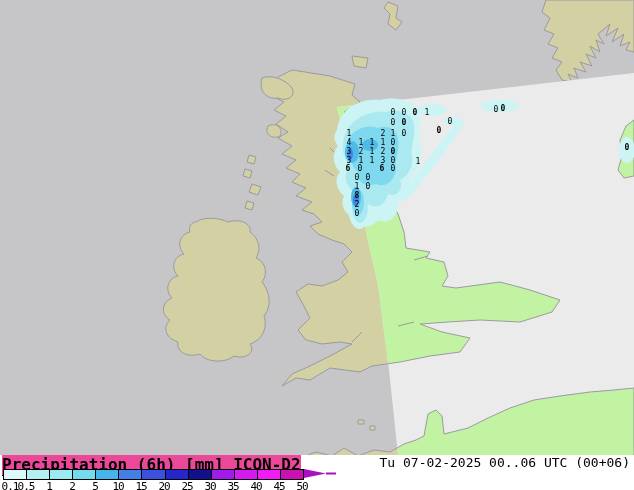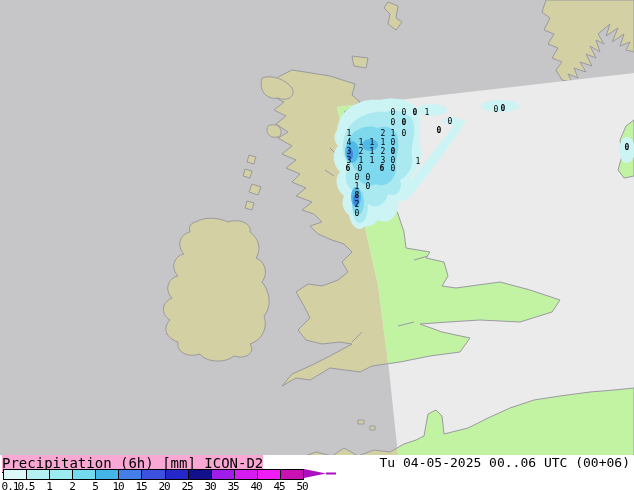--- a/index.html
+++ b/index.html
@@ -1,21 +1,21 @@
 <!DOCTYPE html>
 <html><head>
 <meta charset="utf-8">
 <style>
   html,body{margin:0;padding:0;background:#888;}
   #app{position:relative;width:634px;height:490px;background:#ffffff;overflow:hidden;
        font-family:"DejaVu Sans Mono","Liberation Mono",monospace;}
   #mapwrap{position:absolute;left:0;top:0;width:634px;height:490px;}
   #legend{position:absolute;left:0;top:455px;width:634px;height:35px;background:#ffffff;}
-  #legend-title{position:absolute;left:2px;top:0px;font-size:14px;color:#000;
-      border-bottom:1px solid #000;padding-bottom:1px;background:#f9a8d4;white-space:pre;}
+  #legend-title{position:absolute;left:2px;top:0px;font-size:16px;color:#000;
+      border-bottom:1px solid #000;padding-bottom:1px;background:#ec4899;white-space:pre;font-weight:bold;}
   #legend-date{position:absolute;right:4px;top:0px;font-size:13px;color:#000;white-space:pre;}
   #colorbar{position:absolute;left:3px;top:14px;width:299px;height:9px;
       border:1px solid #000;display:flex;}
   .cbcell{height:100%;flex:1 1 auto;border-left:1px solid #000;}
   .cbcell:first-child{border-left:none;}
   #cbarrow{position:absolute;left:304px;top:13px;}
   #cbticks{position:absolute;left:0;top:25px;width:566px;height:10px;font-size:11px;color:#000;}
   .cbtick{position:absolute;top:0;transform:translateX(-50%);letter-spacing:-1px;}
   text.mk{font-family:"DejaVu Sans Mono","Liberation Mono",monospace;font-size:8px;fill:#000;}
   text.mkb{font-weight:bold;}
@@ -165,21 +165,21 @@
           <text x="357" y="207" text-anchor="middle" class="mk">2</text>
           <text x="357" y="216" text-anchor="middle" class="mk">0</text>
           <text x="418" y="164" text-anchor="middle" class="mk">1</text>
           <text x="627" y="150" text-anchor="middle" class="mk mkb">0</text>
         </g>
     </svg>
   </div>
 
   <div id="legend">
     <span id="legend-title">Precipitation (6h) [mm] ICON-D2</span>
-    <span id="legend-date">Tu 04-05-2025 00..06 UTC (00+06)</span>
+    <span id="legend-date">Tu 07-02-2025 00..06 UTC (00+06)</span>
     <div id="colorbar">
         <div class="cbcell" style="background: rgb(220, 248, 248);"></div>
         <div class="cbcell" style="background: rgb(180, 240, 242);"></div>
         <div class="cbcell" style="background: rgb(156, 235, 240);"></div>
         <div class="cbcell" style="background: rgb(116, 218, 238);"></div>
         <div class="cbcell" style="background: rgb(68, 181, 232);"></div>
         <div class="cbcell" style="background: rgb(68, 127, 232);"></div>
         <div class="cbcell" style="background: rgb(60, 82, 223);"></div>
         <div class="cbcell" style="background: rgb(36, 40, 203);"></div>
         <div class="cbcell" style="background: rgb(18, 16, 140);"></div>

